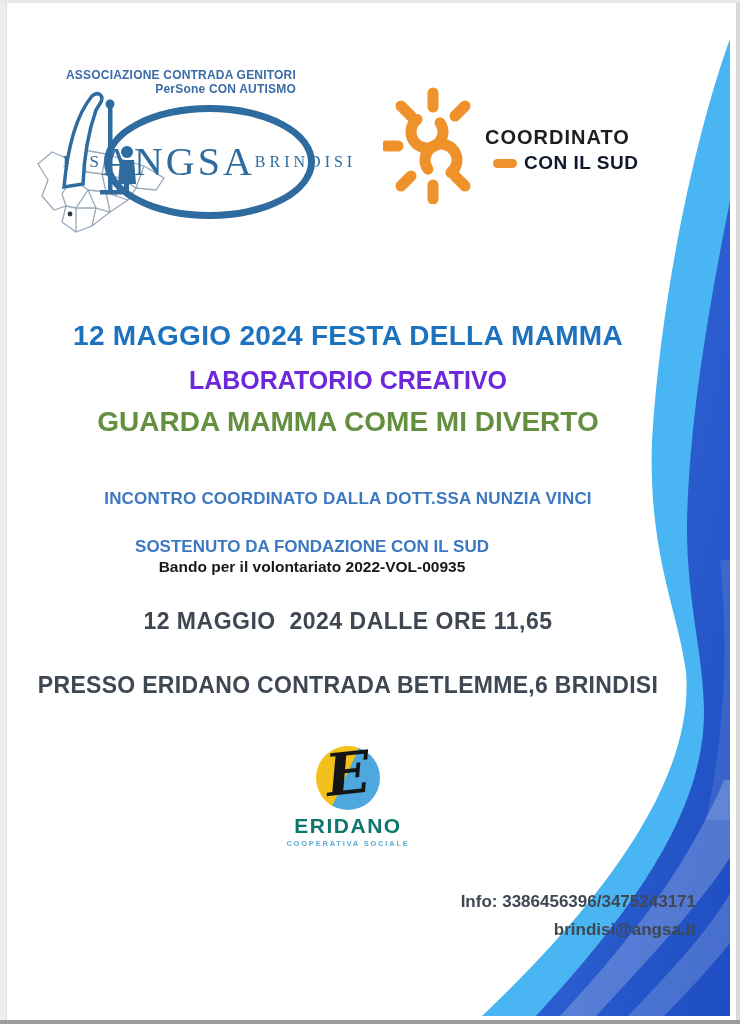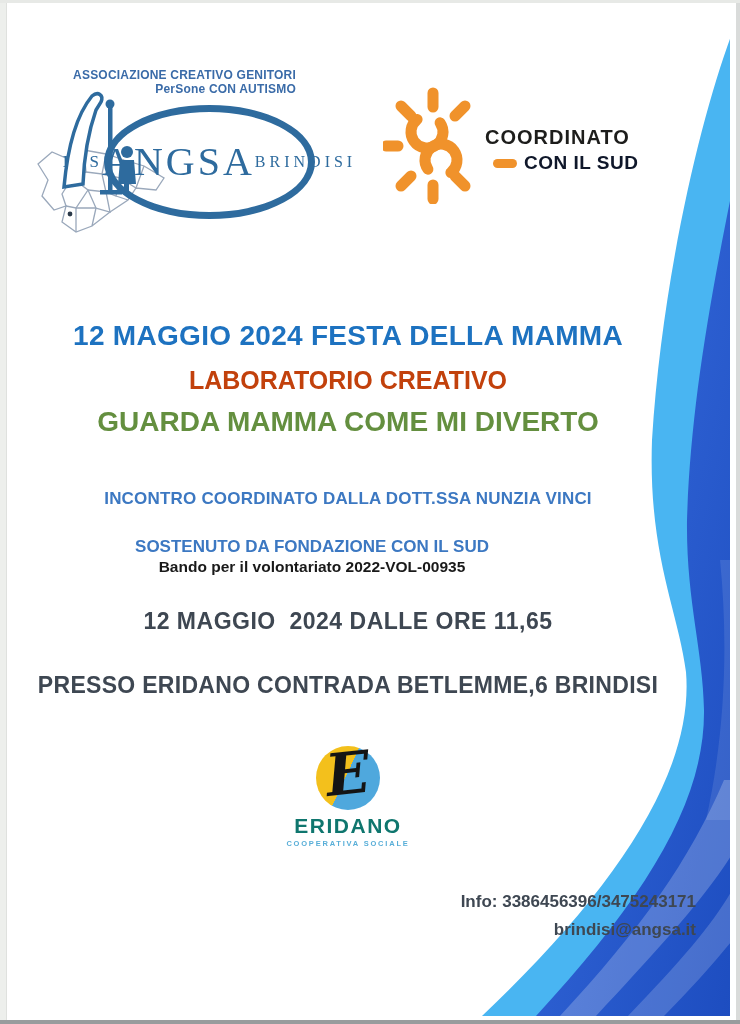--- a/index.html
+++ b/index.html
@@ -33,21 +33,21 @@
   .fcs{position:absolute;left:383px;top:86px;width:250px;height:120px;z-index:5;}
   .fcs .sun{position:absolute;left:0;top:0;}
   .fcs .txt{position:absolute;left:102px;top:40px;white-space:nowrap;}
   .fcs .l1{font-size:20px;font-weight:bold;color:#1d1d1b;letter-spacing:1px;}
   .fcs .l2{font-size:19px;font-weight:bold;color:#0f172a;letter-spacing:.5px;margin-top:3px;padding-left:8px;display:flex;align-items:center;}
   .fcs .dash{display:inline-block;width:24px;height:9px;border-radius:5px;background:#f0922b;margin-right:7px;}
 
   
   .cline{position:absolute;left:0;right:44px;text-align:center;z-index:5;font-weight:bold;}
   .t1{top:320px;font-size:28px;color:#1d72c0;letter-spacing:.3px;}
-  .t2{top:366px;font-size:25px;color:#c2410c;}
+  .t2{top:366px;font-size:25px;color:#6d28d9;}
   .t3{top:406px;font-size:28px;color:#648f3f;}
   .coord{top:489px;font-size:17px;color:#3c78c2;letter-spacing:.2px;}
   .support{top:537px;font-size:17px;color:#3c78c2;left:0;right:116px;}
   .grant{top:558px;font-size:15.5px;color:#191919;left:0;right:116px;}
   .dtime{top:608px;font-size:23px;color:#3e4752;white-space:pre;letter-spacing:.5px;}
   .venue{top:672px;font-size:23px;color:#3e4752;letter-spacing:.3px;}
 
   
   .eridano{position:absolute;left:0;right:44px;top:746px;display:flex;flex-direction:column;align-items:center;z-index:5;}
   .eridano .ball{position:relative;width:64px;height:64px;border-radius:50%;
@@ -79,21 +79,21 @@
              C 705 800 648 895 536 1016 L 731 1016 Z" fill="url(#gdark)"></path>
     <path d="M 720 560 C 728 640 726 730 706 820 L 731 820 L 731 560 Z" fill="rgba(255,255,255,0.10)"></path>
     <path d="M 560 1016 C 640 930 690 860 724 780 L 731 780 L 731 856
              C 700 905 646 962 596 1016 Z" fill="rgba(255,255,255,0.22)"></path>
     <path d="M 628 1016 C 680 962 712 925 731 892 L 731 942
              C 712 965 688 992 664 1016 Z" fill="rgba(255,255,255,0.18)"></path>
   </svg>
 
   <div class="angsa">
     <div class="assoc">
-      <div>ASSOCIAZIONE CREATIVO GENITORI</div>
+      <div>ASSOCIAZIONE CONTRADA GENITORI</div>
       <div>PerSone CON AUTISMO</div>
     </div>
 
     <svg class="svg-map" width="140" height="100" viewBox="0 0 140 100" fill="none" stroke="#9aa8bb" stroke-width="1.3">
       <path d="M6 26 L20 14 L34 20 L52 12 L74 16 L92 22 L112 28 L132 40 L124 52 L104 50 L96 62 L78 74 L60 88 L44 94 L30 84 L34 68 L22 72 L10 58 L16 42 Z"></path>
       <path d="M34 20 L40 40 L30 56 L34 68"></path>
       <path d="M52 12 L54 34 L40 40"></path>
       <path d="M74 16 L70 36 L54 34"></path>
       <path d="M92 22 L88 40 L70 36"></path>
       <path d="M112 28 L104 50 L88 40"></path>

